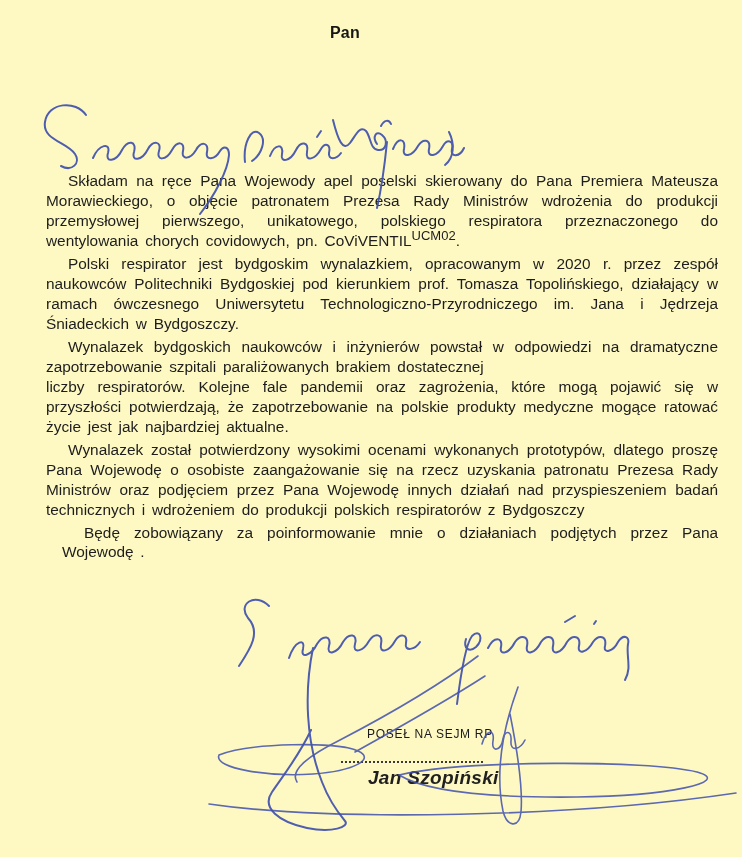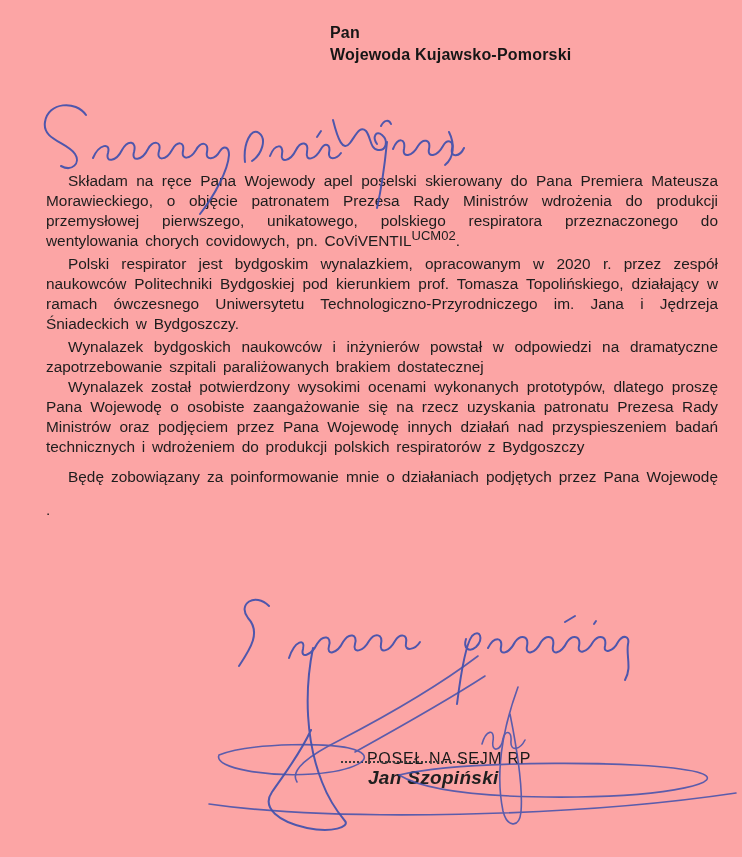--- a/index.html
+++ b/index.html
@@ -1,42 +1,42 @@
 <!DOCTYPE html>
 <html lang="pl"><head>
 <meta charset="utf-8">
 <style>
   * { margin:0; padding:0; box-sizing:border-box; }
   html,body { background:#fcfcfa; }
   .page {
     position:relative; width:742px; height:857px;
-    background:#fca5a5; overflow:hidden;
+    background:#fef9c3; overflow:hidden;
     font-family:"Liberation Sans", sans-serif; color:#1d1d1d;
   }
   .recipient {
     position:absolute; left:330px; top:22px;
     font-size:16px; font-weight:700; line-height:21.5px; letter-spacing:.2px;
     color:#161616;
   }
   .body-text {
     position:absolute; left:46px; top:171px; width:672px;
     font-size:15.4px; line-height:20px; text-align:justify;
     word-spacing:2.5px; color:#1d1d1d;
   }
   .para { margin:0 0 3px 0; text-indent:22px; }
   .para.cont { text-indent:0; }
   .para.nogap { margin-bottom:0; }
-  .para.wide { line-height:33px; margin-top:1px; }
+  .para.wide { line-height:19px; margin-top:1px;margin-left:16px; }
   .sup { font-size:13px; vertical-align:super; line-height:0; word-spacing:0; }
   .hw { position:absolute; pointer-events:none; }
   .hw-greeting { left:24px; top:100px; z-index:3; }
   .hw-sign { left:185px; top:592px; z-index:4; }
   .sig-title {
     position:absolute; left:367px; top:727px;
-    font-size:16px; letter-spacing:.7px; color:#1a1a1a; z-index:2;margin-top:23px;
+    font-size:12px; letter-spacing:.7px; color:#1a1a1a; z-index:2;
   }
   .sig-dotted {
     position:absolute; left:341px; top:753px; width:142px; height:10px;
     border-bottom:2px dotted #3a3a3a; z-index:2;
   }
   .sig-name {
     position:absolute; left:368px; top:767px;
     font-size:19px; font-weight:700; font-style:italic;
     letter-spacing:.3px; color:#1f1f1f; z-index:2;
   }
@@ -44,21 +44,20 @@
   .ink-txt { stroke-width:2; opacity:.92; }
   .ink-scrawl { stroke-width:1.6; opacity:.85; }
 </style>
 </head>
 <body>
 
 <div class="page">
 
   <div class="recipient">
     <div>Pan</div>
-    <div>Wojewoda Kujawsko-Pomorski</div>
   </div>
 
   <svg class="hw hw-greeting" width="444" height="122" viewBox="0 0 444 122" role="img" aria-label="Szanowny Panie Wojewodo">
     <g class="ink ink-txt">
       <path d="M62,15 C52,0 24,2 21,22 C18,40 43,42 51,54 C57,63 48,72 37,66"></path>
       <path d="M69,58 C75,44 87,42 84,53 C81,63 92,62 98,50 C104,39 113,41 110,52 C107,62 118,61 124,49 C129,40 138,41 135,51 C132,61 142,61 148,50 C153,41 161,41 159,51 C157,60 166,60 172,50 C177,41 185,42 183,52 C181,61 191,60 196,51 C200,45 205,47 205,55 C204,70 191,95 176,114"></path>
       <path d="M221,62 C219,44 227,27 235,33 C243,39 238,54 228,61"></path>
       <path d="M246,56 C251,43 260,44 258,54 C256,63 266,62 272,50 C277,40 285,42 283,52 C281,62 291,60 297,49 C301,42 307,44 305,53 C304,60 312,60 317,53"></path>
       <path d="M293,37 L297,31"></path>
       <path d="M309,20 C314,40 319,52 326,43 C332,35 336,25 342,31 C347,37 346,49 354,50 C362,51 365,41 358,35 C352,30 348,37 353,44"></path>
@@ -66,20 +65,21 @@
       <path d="M357,26 C360,20 365,19 367,24"></path>
       <path d="M369,49 C374,37 382,38 380,49 C378,58 388,57 394,46 C399,38 407,39 405,49 C403,58 413,57 419,46 C423,39 430,40 428,49 C426,58 436,57 440,48"></path>
       <path d="M425,32 C431,44 430,58 421,65"></path>
     </g>
   </svg>
 
   <div class="body-text">
     <p class="para"><span>Składam na ręce Pana Wojewody apel poselski skierowany do Pana Premiera Mateusza Morawieckiego, o objęcie patronatem Prezesa Rady Ministrów wdrożenia do produkcji przemysłowej pierwszego, unikatowego, polskiego respiratora przeznaczonego do wentylowania chorych covidowych, pn. CoViVENTIL</span><span class="sup">UCM02</span><span>.</span></p>
     <p class="para">Polski respirator jest bydgoskim wynalazkiem, opracowanym w 2020 r. przez zespół naukowców Politechniki Bydgoskiej pod kierunkiem prof. Tomasza Topolińskiego, działający w ramach ówczesnego Uniwersytetu Technologiczno-Przyrodniczego im. Jana i Jędrzeja Śniadeckich w Bydgoszczy.</p>
     <p class="para nogap">Wynalazek bydgoskich naukowców i inżynierów powstał w odpowiedzi na dramatyczne zapotrzebowanie szpitali paraliżowanych brakiem dostatecznej</p>
+    <p class="para cont">liczby respiratorów. Kolejne fale pandemii oraz zagrożenia, które mogą pojawić się w przyszłości potwierdzają, że zapotrzebowanie na polskie produkty medyczne mogące ratować życie jest jak najbardziej aktualne.</p>
     <p class="para">Wynalazek został potwierdzony wysokimi ocenami wykonanych prototypów, dlatego proszę Pana Wojewodę o osobiste zaangażowanie się na rzecz uzyskania patronatu Prezesa Rady Ministrów oraz podjęciem przez Pana Wojewodę innych działań nad przyspieszeniem badań technicznych i wdrożeniem do produkcji polskich respiratorów z Bydgoszczy</p>
     <p class="para wide">Będę zobowiązany za poinformowanie mnie o działaniach podjętych przez Pana Wojewodę .</p>
   </div>
 
   <div class="sig-title">POSEŁ NA SEJM RP</div>
   <div class="sig-dotted"></div>
   <div class="sig-name">Jan Szopiński</div>
 
   <svg class="hw hw-sign" width="557" height="265" viewBox="0 0 557 265" role="img" aria-label="Z wyrazami poważania">
     <g class="ink ink-txt">

